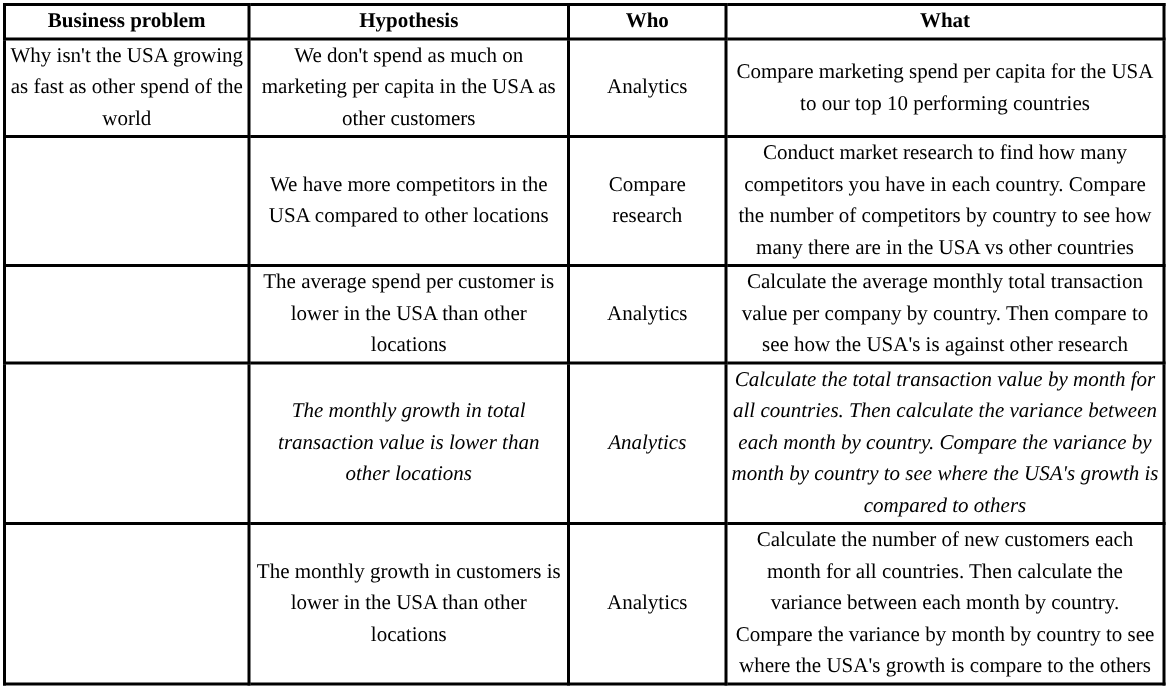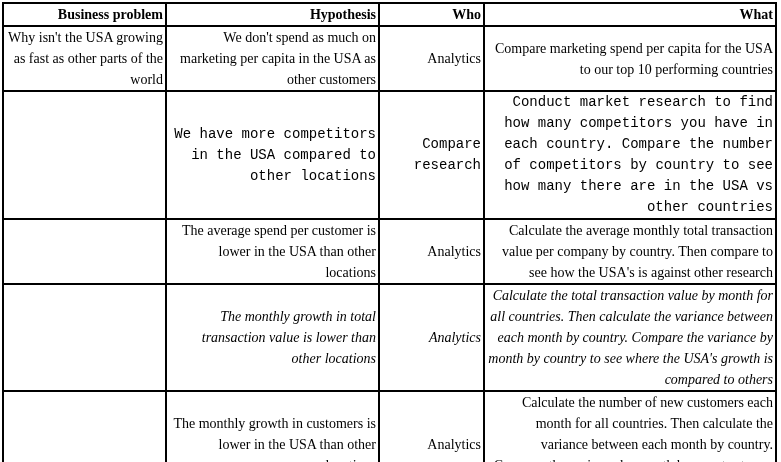--- a/index.html
+++ b/index.html
@@ -20,38 +20,38 @@
       border-collapse: collapse;
       table-layout: fixed;
       font-family: "Liberation Serif", "DejaVu Serif", serif;
       font-size: 14px;
       color: #000;
     }
     table.hyp th, table.hyp td {
       border: 2px solid #000;
       padding: 0 2px;
       vertical-align: middle;
-      text-align: right;
+      text-align: center;
       line-height: 21px;
       overflow: hidden;
       margin-left: 33px;
     }
     table.hyp th {
       font-weight: bold;
       height: 20px;
       vertical-align: top;
     }
     td.col-problem { vertical-align: top; }
     td.col-what { vertical-align: top; }
     col.c1 { width: 163px; }
     col.c2 { width: 213px; }
     col.c3 { width: 105px; }
     col.c4 { width: 292px; }
     tr.r1 td { height: 63px; }
-    tr.r2 td { height: 84px; font-family: Liberation Mono, monospace; }
+    tr.r2 td { height: 84px; }
     tr.r3 td { height: 63px; }
     tr.r4 td { height: 105px; font-style: italic; }
     tr.r5 td { height: 105px; }
     td.col-what.vmid { vertical-align: middle; }
   </style>
 </head>
 <body>
 
 <table class="hyp">
   <colgroup>
@@ -63,21 +63,21 @@
   <thead>
     <tr>
       <th>Business problem</th>
       <th>Hypothesis</th>
       <th>Who</th>
       <th>What</th>
     </tr>
   </thead>
   <tbody>
     <tr class="r1">
-      <td class="col-problem">Why isn't the USA growing as fast as other parts of the world</td>
+      <td class="col-problem">Why isn't the USA growing as fast as other spend of the world</td>
       <td>We don't spend as much on marketing per capita in the USA as other customers</td>
       <td>Analytics</td>
       <td class="col-what vmid">Compare marketing spend per capita for the USA to our top 10 performing countries</td>
     </tr>
     <tr class="r2">
       <td class="col-problem"></td>
       <td>We have more competitors in the USA compared to other locations</td>
       <td>Compare research</td>
       <td class="col-what">Conduct market research to find how many competitors you have in each country. Compare the number of competitors by country to see how many there are in the USA vs other countries</td>
     </tr>

